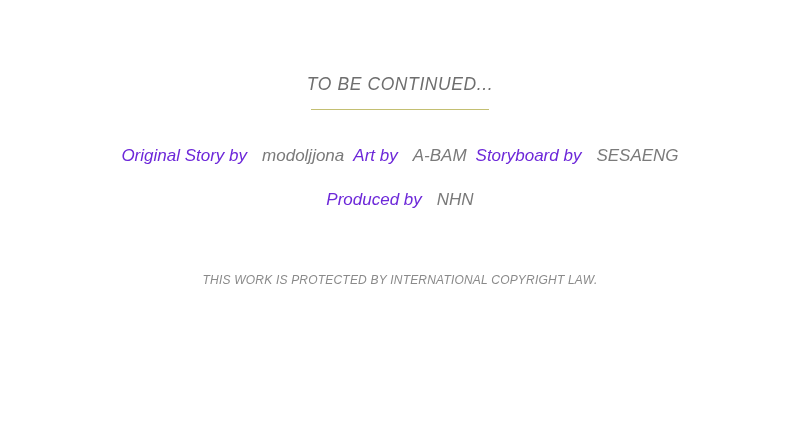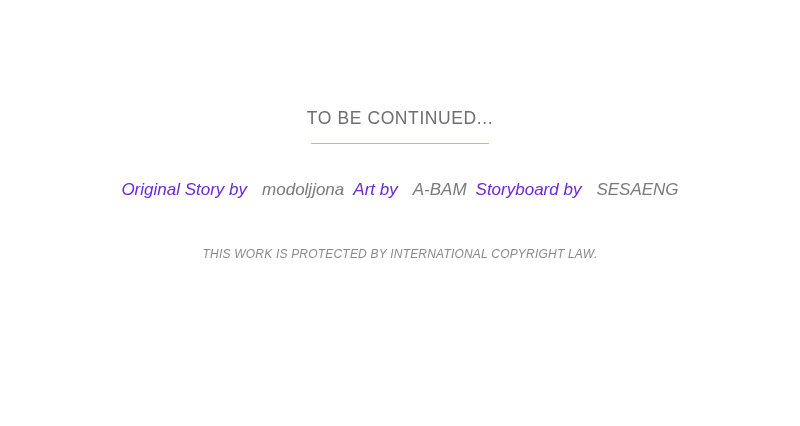--- a/index.html
+++ b/index.html
@@ -19,22 +19,23 @@
     width: 800px;
     height: 426px;
     background: #ffffff;
     display: flex;
     flex-direction: column;
     align-items: center;
   }
 
   
   .to-be-continued {
-    margin-top: 110px;
+    margin-top: 76px;
     font-size: 17.5px;
+    font-style: italic;
     font-weight: 400;
     letter-spacing: 0.6px;
     color: #6e6e6e;
     white-space: nowrap;
     line-height: 1;
   }
 
   
   .divider {
     margin-top: 15px;
@@ -79,21 +80,21 @@
   .credit-pair + .credit-pair {
     margin-left: 9px;
   }
 
   .credit-pair .role + .name {
     margin-left: 15px;
   }
 
   
   .copyright {
-    margin-top: 50px;
+    margin-top: 66px;
     font-size: 12px;
     font-style: italic;
     letter-spacing: 0.2px;
     color: #8a8a8a;
     white-space: nowrap;
     line-height: 1;
   }
 </style>
 </head>
 <body>
@@ -104,18 +105,21 @@
 
   <hr class="divider">
 
   <div class="credits">
 
     <div class="credit-line">
       <span class="credit-pair"><span class="role">Original Story by</span><span class="name">modoljjona</span></span><span class="credit-pair"><span class="role">Art by</span><span class="name">A-BAM</span></span><span class="credit-pair"><span class="role">Storyboard by</span><span class="name">SESAENG</span></span>
     </div>
 
 
+    <div class="credit-line produced">
+      <span class="credit-pair"><span class="role">Produced by</span><span class="name">NHN</span></span>
+    </div>
 
   </div>
 
   <div class="copyright">THIS WORK IS PROTECTED BY INTERNATIONAL COPYRIGHT LAW.</div>
 
 </div>
 
 </body></html>

